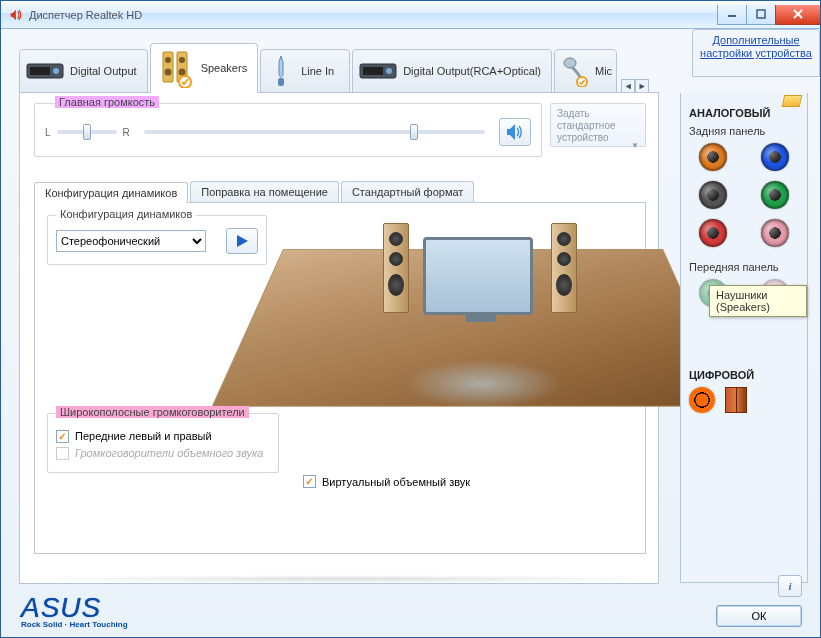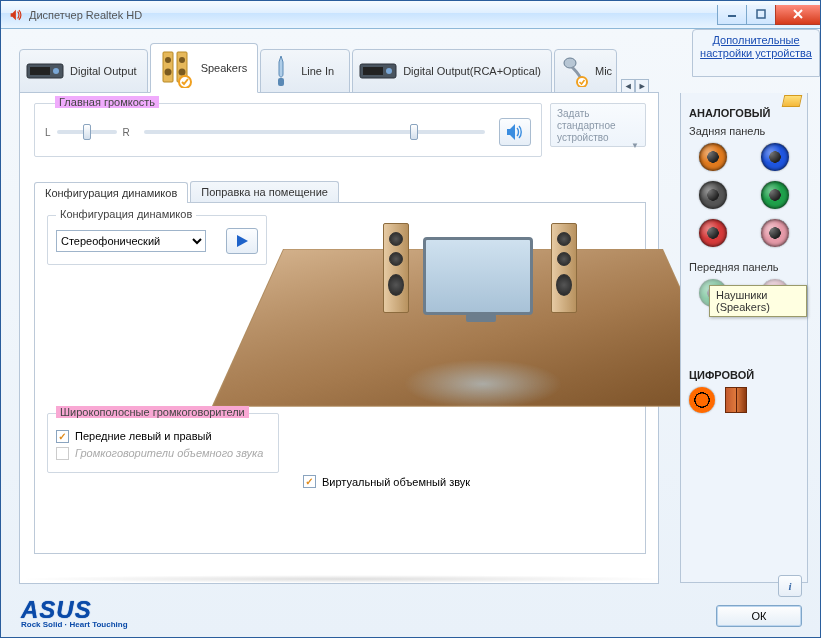--- a/index.html
+++ b/index.html
@@ -236,21 +236,21 @@
     box-shadow:1px 1px 3px #0004;
   }
   .digital-icons{display:flex;gap:10px;align-items:center;margin-top:6px;}
   .coax{width:26px;height:26px;border-radius:50%;
     background:radial-gradient(circle,#ff6a00 0 35%, #000 36% 42%, #ff6a00 43% 70%, #8a3b00 72%);
     box-shadow:0 0 2px #0006;}
   .optical{width:22px;height:26px;background:linear-gradient(90deg,#c35a2e,#e07a3c 50%,#8c3910);
     border:1px solid #6b2a0a; position:relative;}
   .optical::before{content:"";position:absolute;left:50%;top:0;width:1px;height:100%;background:#5b200a;}
   .asus-logo{color:#0a4aa8;}
-  .asus-logo .big{font-size:24px;font-weight:700;font-style:italic;letter-spacing:1px;
+  .asus-logo .big{font-size:28px;font-weight:400;font-style:italic;letter-spacing:1px;
     text-shadow:0 0 1px #0a4aa8;}
   .asus-logo .tag{font-size:8px;font-weight:bold;color:#0a4aa8;margin-top:-4px;}
   .info-btn{
     width:24px;height:22px;border:1px solid #a9bcd0;border-radius:3px;
     background:linear-gradient(#fbfdff,#e6eef7);display:flex;align-items:center;justify-content:center;
     font-style:italic;font-weight:bold;color:#3a6aa8;font-family:Georgia,serif;
     position:absolute;right:18px;bottom:40px;
   }
   .ok-btn{
     width:86px;height:22px;border:1px solid #7fa6c9;border-radius:3px;
@@ -383,20 +383,21 @@
       </div>
       <button class="default-dev-btn">
         <span>Задать стандартное устройство</span>
         <span style="float:right;color:#8a98a8;font-size:8px;margin-top:8px;">▼</span>
       </button>
     </div>
 
     <div class="inner-tabs-row">
       <div class="inner-tab active">Конфигурация динамиков</div>
       <div class="inner-tab">Поправка на помещение</div>
+      <div class="inner-tab">Стандартный формат</div>
     </div>
     <div class="inner-panel">
 
       <div class="spk-config">
         <span class="legend">Конфигурация динамиков</span>
         <div class="combo">
           <select>
             <option>Стереофонический</option>
           </select>
           <div class="play-btn">

